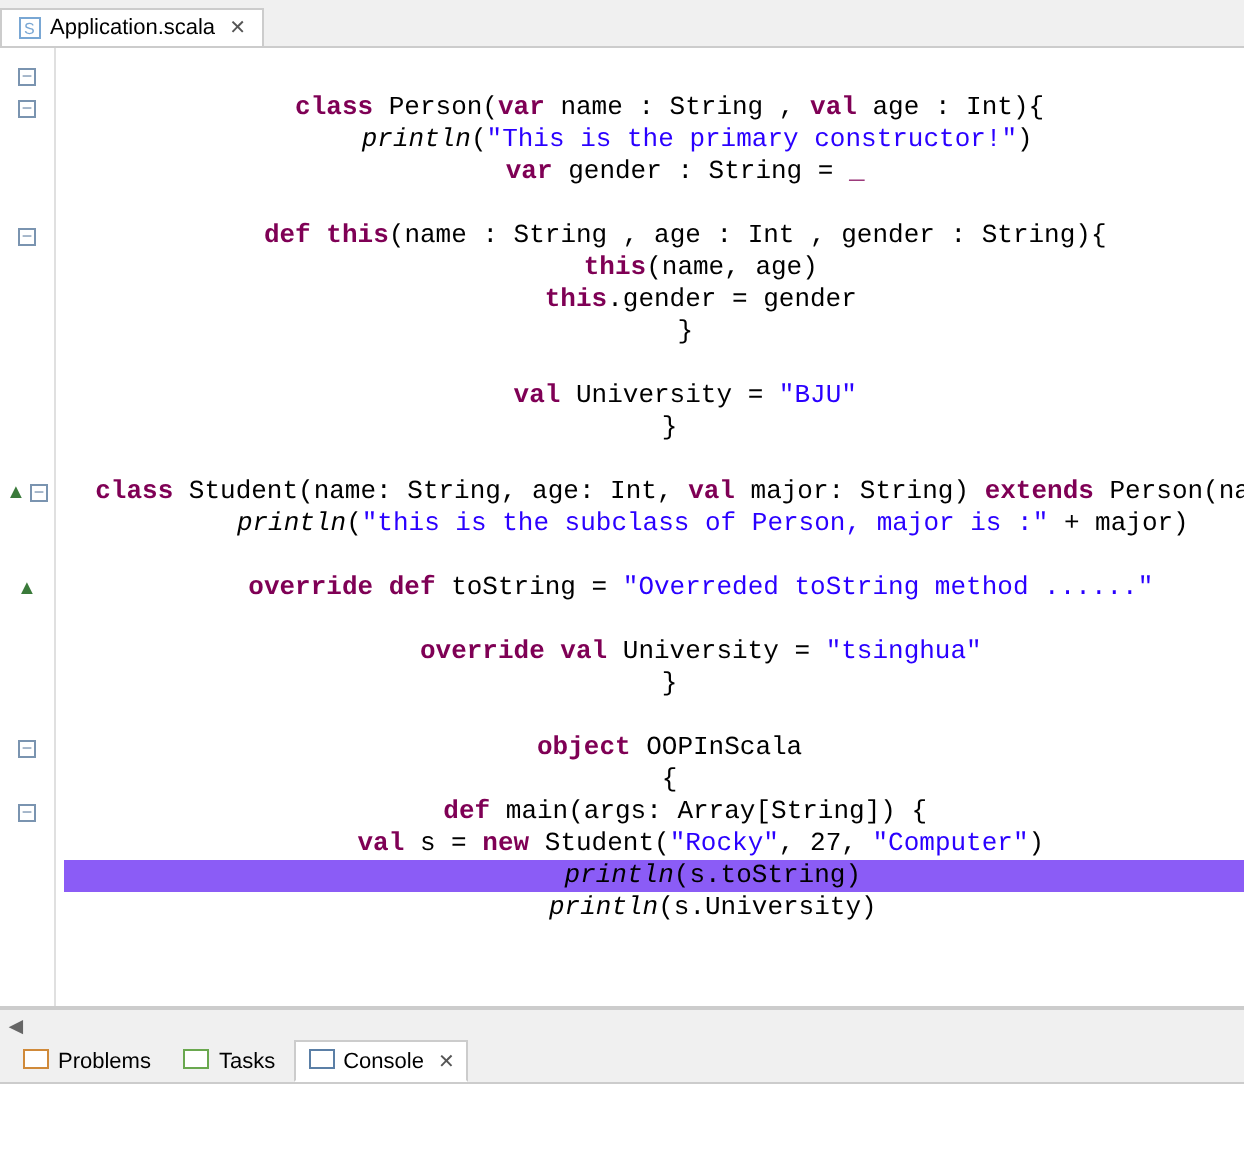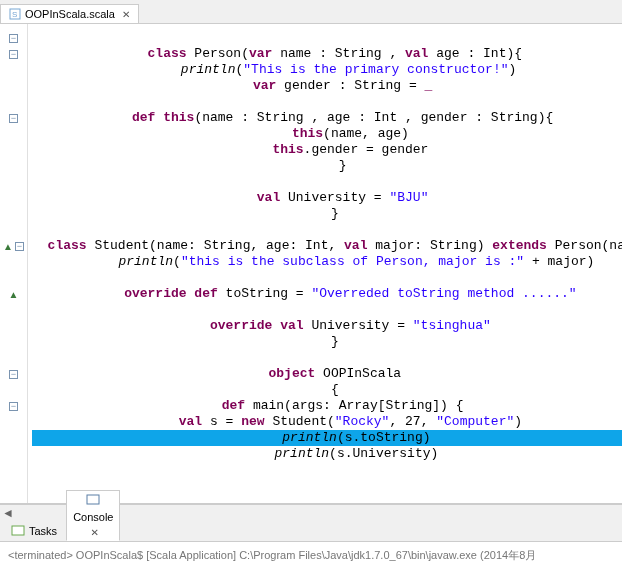--- a/index.html
+++ b/index.html
@@ -8,44 +8,44 @@
 .tab { display: flex; align-items: center; gap: 4px; padding: 3px 8px; background: #fff; border: 1px solid #ccc; border-bottom: none; font-size: 11px; cursor: pointer; }
 .tab-icon { display: inline-flex; }
 .editor-area { display: flex; height: 480px; border-bottom: 1px solid #ccc; }
 .ruler { width: 28px; background: #fff; border-right: 1px solid #e0e0e0; padding-top: 6px; }
 .ruler-mark { height: 16px; display: flex; align-items: center; justify-content: center; }
 .code-area { flex: 1; overflow: auto; padding: 6px 0 0 4px; font-family: Consolas, "Courier New", monospace; font-size: 13px; line-height: 16px; white-space: pre; color: #000; text-align: center; }
 .code-line { height: 16px; }
 .kw { color: #7f0055; font-weight: bold; }
 .str { color: #2a00ff; }
 .mtd { font-style: italic; color: #000; margin-left: 12px; }
-.highlight { background: #0ea5e9; }
+.highlight { background: #8b5cf6; }
 .fold { display: inline-block; width: 9px; height: 9px; border: 1px solid #7a94b0; background: #fff; color: #7a94b0; font-size: 9px; line-height: 7px; text-align: center; }
 .tri { color: #3a7a3a; font-size: 10px; }
 .scrollbar-slot { height: 16px; background: #f0f0f0; border-top: 1px solid #ccc; display: flex; }
 .scroll-arrow { width: 16px; display: flex; align-items: center; justify-content: center; color: #666; cursor: pointer; }
 .bottom-tabs { display: flex; gap: 2px; background: #f0f0f0; padding: 2px 4px 0 4px; border-bottom: 1px solid #ccc; height: 22px; align-items: flex-end; }
 .bottom-tab { display: flex; align-items: center; gap: 4px; padding: 2px 6px; font-size: 11px; cursor: pointer; border: 1px solid transparent; }
-.bottom-tab.active { background: #fff; border: 1px solid #ccc; border-bottom: 1px solid #fff; flex-direction: column; }
+.bottom-tab.active { background: #fff; border: 1px solid #ccc; border-bottom: 1px solid #fff; }
 .console-area { padding: 6px 8px; font-family: Consolas, "Courier New", monospace; font-size: 12px; line-height: 15px; }
 .console-header { color: #777; font-size: 11px; margin-bottom: 4px; font-family: "Segoe UI", Tahoma, sans-serif; }
 .close-x { color: #555; font-size: 10px; margin-left: 3px; cursor: pointer; }
 </style>
 </head>
 <body>
 
 <div class="editor-tab-bar">
   <div class="tab">
     <span class="tab-icon">
       <svg width="12" height="12">
           <rect x="1" y="1" width="10" height="10" fill="#fff" stroke="#79a7d4"></rect>
           <text x="3" y="9" font-size="8" fill="#79a7d4">S</text>
         </svg>
     </span>
-    <span>OOPInScala.scala</span>
+    <span>Application.scala</span>
     <span class="close-x">✕</span>
   </div>
 </div>
 
 <div class="editor-area">
   <div class="ruler" id="ruler">
       <div class="ruler-mark">
         <span class="fold">−</span>
       </div>
       <div class="ruler-mark">
@@ -92,28 +92,33 @@
 </div>
 
 <div class="scrollbar-slot">
   <div class="scroll-arrow">◄</div>
   <div style="flex:1"></div>
 </div>
 
 <div class="bottom-tabs" id="btabs">
     <div class="bottom-tab">
       <span><svg width="14" height="12">
+          <rect x="1" y="2" width="12" height="9" fill="#fff" stroke="#d08a3a"></rect>
+        </svg></span>
+      <span>Problems</span>
+    </div>
+    <div class="bottom-tab">
+      <span><svg width="14" height="12">
           <rect x="1" y="2" width="12" height="9" fill="#fff" stroke="#6aa84f"></rect>
         </svg></span>
       <span>Tasks</span>
     </div>
     <div class="bottom-tab active">
       <span><svg width="14" height="12">
           <rect x="1" y="2" width="12" height="9" fill="#fff" stroke="#5b7fa6"></rect>
         </svg></span>
       <span>Console</span>
       <span class="close-x">✕</span>
     </div>
   </div>
 
 <div class="console-area">
-  <div class="console-header">&lt;terminated&gt; OOPInScala$ [Scala Application] C:\Program Files\Java\jdk1.7.0_67\bin\javaw.exe (2014年8月</div>
 </div>
 
 </body></html>

